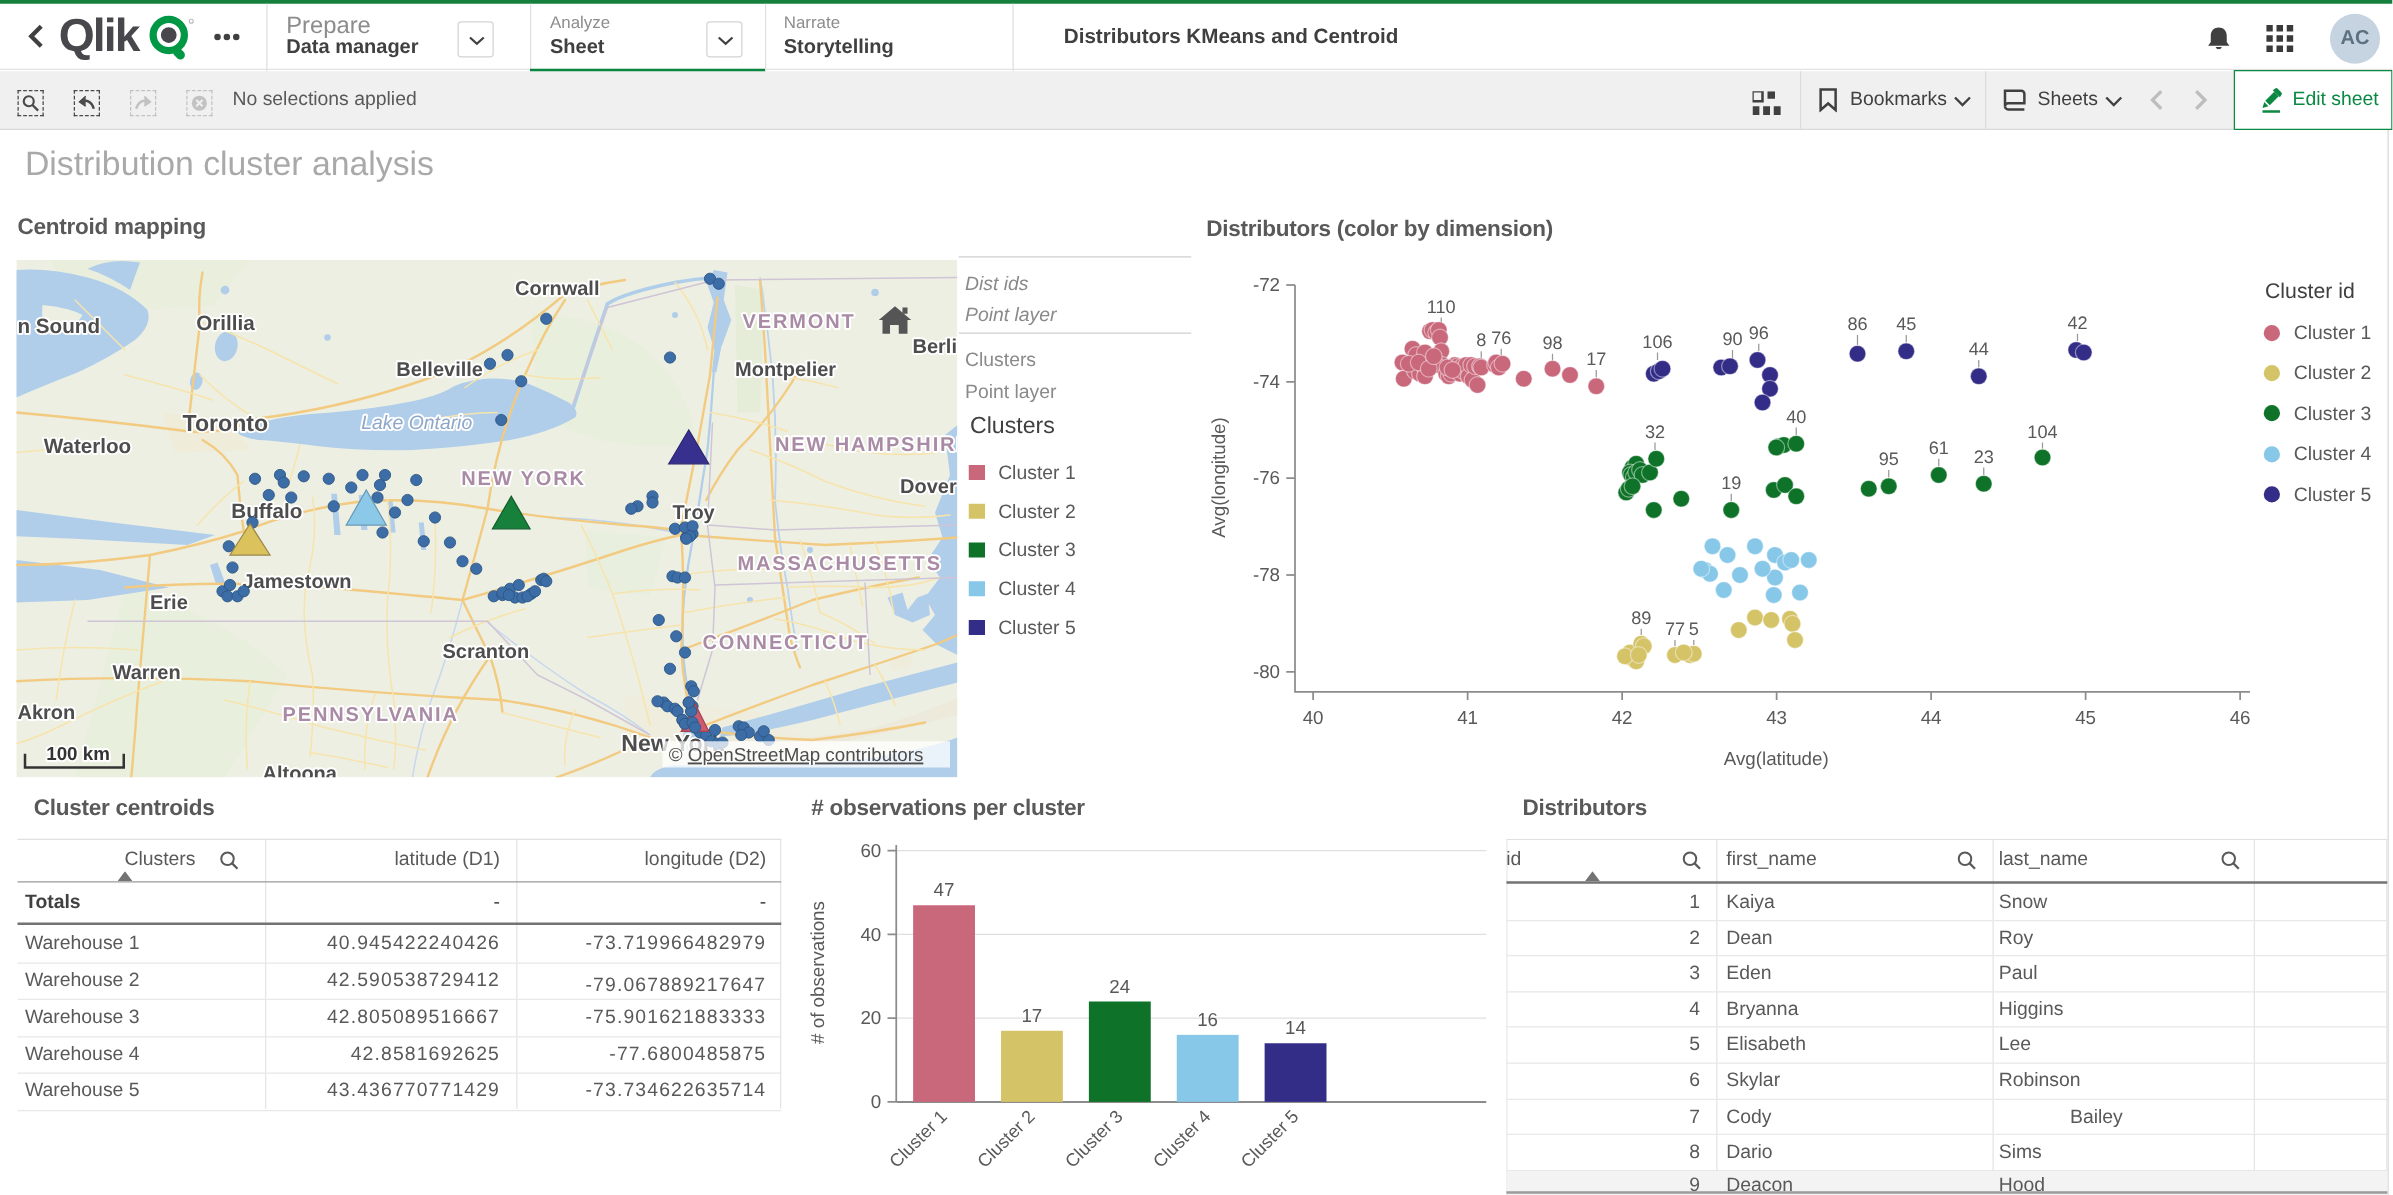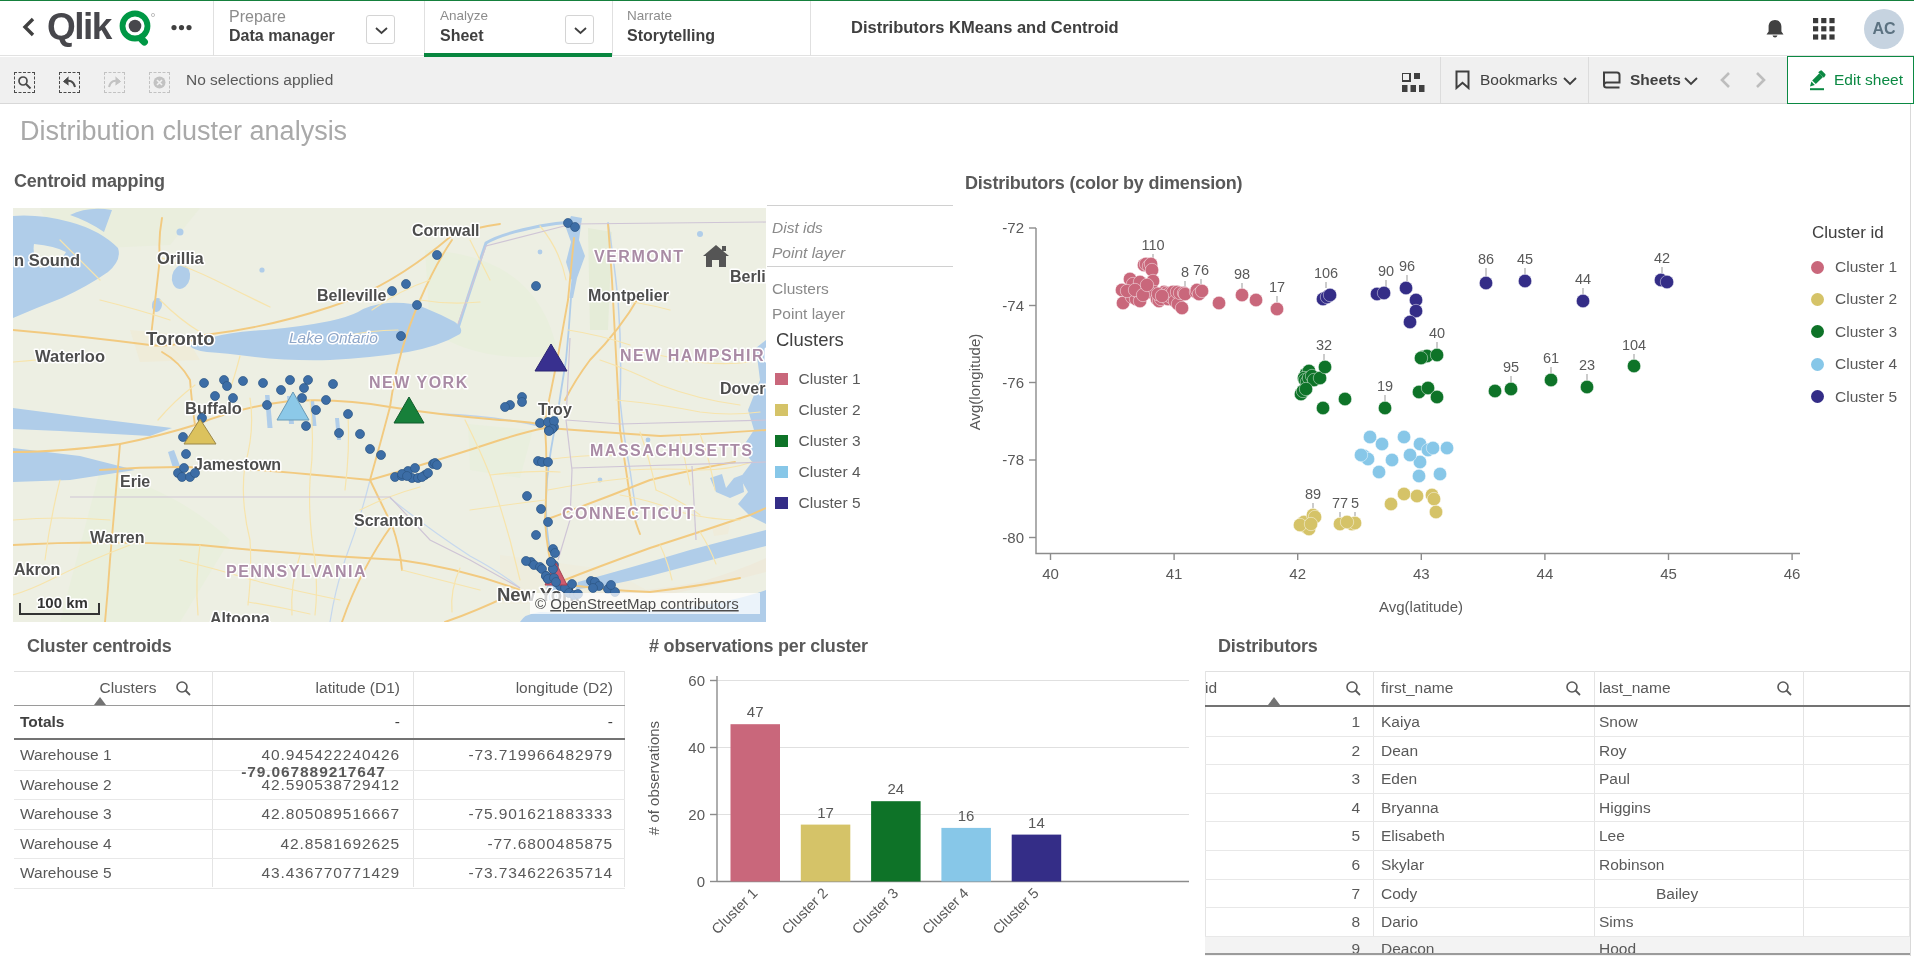--- a/index.html
+++ b/index.html
@@ -7,21 +7,21 @@
     font-family:"Liberation Sans", sans-serif; }
   #page { position:relative; width:1914px; height:956px; overflow:hidden; }
   .abs { position:absolute; }
   .panel-title { position:absolute; font-size:18px; font-weight:bold; color:#595959; letter-spacing:-0.2px; }
   .halo { paint-order:stroke; stroke:#ffffff; stroke-width:3px; stroke-linejoin:round; }
 </style>
 </head>
 <body>
 <div id="page">
 
-  <div class="abs" id="topbar" style="left:0;top:0;width:1914px;height:56px;background:#fff;border-top:1px solid #15803d;border-bottom:1px solid #e2e2e2;">
+  <div class="abs" id="topbar" style="left:0;top:0;width:1914px;height:56px;background:#fff;border-top:3px solid #15803d;border-bottom:1px solid #e2e2e2;">
 
     <svg class="abs" style="left:22px;top:16px;" width="14" height="20">
         <path d="M11 2 L3 10 L11 18" stroke="#404040" stroke-width="3.4" fill="none"></path>
       </svg>
 
     <div class="abs" style="left:47px;top:5px;font-size:37px;font-weight:bold;color:#47474c;letter-spacing:-1.5px;">Qlik</div>
 
     <svg class="abs" style="left:118px;top:9px;" width="38" height="38" viewBox="0 0 38 38">
       <circle cx="17" cy="16" r="12.5" fill="none" stroke="#009845" stroke-width="5.8"></circle>
       <circle cx="17" cy="16" r="6.3" fill="#47474c"></circle>
@@ -29,21 +29,21 @@
       <circle cx="35" cy="5" r="1.6" fill="none" stroke="#b9b9b9" stroke-width="0.9"></circle>
     </svg>
 
     <svg class="abs" style="left:170px;top:23px;" width="26" height="8">
         <circle cx="4" cy="3.6" r="2.6" fill="#404040"></circle>
         <circle cx="11.5" cy="3.6" r="2.6" fill="#404040"></circle>
         <circle cx="19" cy="3.6" r="2.6" fill="#404040"></circle>
       </svg>
     <div class="abs" style="left:213px;top:0;width:1px;height:55px;background:#e0e0e0;"></div>
 
-    <div class="abs" style="left:229px;top:7px;font-size:16px;color:#8c8c8c;">Prepare</div>
+    <div class="abs" style="left:229px;top:7px;font-size:19px;color:#8c8c8c;">Prepare</div>
     <div class="abs" style="left:229px;top:26px;font-size:16px;font-weight:bold;color:#404040;">Data manager</div>
     <div class="abs" style="left:366px;top:14px;width:29px;height:29px;border:1px solid #d4d4d4;border-radius:3px;background:#fff;">
       <svg style="position:absolute;left:8px;top:11px;" width="13" height="8">
           <path d="M1 1 L6.5 6 L12 1" stroke="#404040" stroke-width="1.8" fill="none"></path>
         </svg>
     </div>
     <div class="abs" style="left:424px;top:0;width:1px;height:55px;background:#e0e0e0;"></div>
 
     <div class="abs" style="left:440px;top:7px;font-size:13.5px;color:#8c8c8c;">Analyze</div>
     <div class="abs" style="left:440px;top:26px;font-size:16px;font-weight:bold;color:#404040;">Sheet</div>
@@ -122,21 +122,21 @@
       </svg>
     <div class="abs" style="left:1480px;top:14px;font-size:15.5px;color:#404040;">Bookmarks</div>
     <svg class="abs" style="left:1563px;top:20px;" width="14" height="9">
         <path d="M1 1 L7 7 L13 1" stroke="#404040" stroke-width="1.9" fill="none"></path>
       </svg>
     <div class="abs" style="left:1588px;top:0;width:1px;height:46px;background:#dcdcdc;"></div>
     <svg class="abs" style="left:1600px;top:14px;" width="21" height="18" viewBox="0 0 21 18">
         <path d="M4 1.5 H17 A2.5 2.5 0 0 1 19.5 4 V11.5 H6.5 A2.5 2.5 0 0 0 4 14 Z" fill="none" stroke="#404040" stroke-width="2"></path>
         <path d="M4 14 A2.5 2.5 0 0 0 6.5 16.5 H19.5" fill="none" stroke="#404040" stroke-width="2"></path>
       </svg>
-    <div class="abs" style="left:1630px;top:14px;font-size:15.5px;color:#404040;font-weight:bold;">Sheets</div>
+    <div class="abs" style="left:1630px;top:14px;font-size:15.5px;color:#404040;">Sheets</div>
     <svg class="abs" style="left:1684px;top:20px;" width="14" height="9">
         <path d="M1 1 L7 7 L13 1" stroke="#404040" stroke-width="1.9" fill="none"></path>
       </svg>
     <svg class="abs" style="left:1719px;top:14px;" width="12" height="18">
         <path d="M10 2 L3 9 L10 16" stroke="#bdbdbd" stroke-width="2.6" fill="none"></path>
       </svg>
     <svg class="abs" style="left:1755px;top:14px;" width="12" height="18">
         <path d="M2 2 L9 9 L2 16" stroke="#bdbdbd" stroke-width="2.6" fill="none"></path>
       </svg>
 
@@ -660,21 +660,21 @@
 <div class="abs" style="left:6px;top:42px;font-weight:bold;color:#404040;">Totals</div>
 <div class="abs" style="left:0;top:42px;width:386px;text-align:right;color:#404040;">-</div>
 <div class="abs" style="left:0;top:42px;width:599px;text-align:right;color:#404040;">-</div>
 <div class="abs" style="left:0;top:67px;width:611px;height:2px;background:#737373;"></div>
 <div class="abs" style="left:6px;top:75px;">Warehouse 1</div>
 <div class="abs" style="left:0;top:75px;width:386px;text-align:right;letter-spacing:0.9px;">40.945422240426</div>
 <div class="abs" style="left:0;top:75px;width:599px;text-align:right;letter-spacing:0.9px;">-73.719966482979</div>
 <div class="abs" style="left:0;top:99px;width:611px;height:1px;background:#e8e8e8;"></div>
 <div class="abs" style="left:6px;top:104.6px;">Warehouse 2</div>
 <div class="abs" style="left:0;top:104.6px;width:386px;text-align:right;letter-spacing:0.9px;">42.590538729412</div>
-<div class="abs" style="left:0;top:92px;width:599px;text-align:center;letter-spacing:0.9px;font-weight:bold;">-79.067889217647</div>
+<div class="abs" style="left:0;top:109px;width:599px;text-align:right;letter-spacing:0.9px;">-79.067889217647</div>
 <div class="abs" style="left:0;top:128px;width:611px;height:1px;background:#e8e8e8;"></div>
 <div class="abs" style="left:6px;top:134.2px;">Warehouse 3</div>
 <div class="abs" style="left:0;top:134.2px;width:386px;text-align:right;letter-spacing:0.9px;">42.805089516667</div>
 <div class="abs" style="left:0;top:134.2px;width:599px;text-align:right;letter-spacing:0.9px;">-75.901621883333</div>
 <div class="abs" style="left:0;top:158px;width:611px;height:1px;background:#e8e8e8;"></div>
 <div class="abs" style="left:6px;top:163.79999999999998px;">Warehouse 4</div>
 <div class="abs" style="left:0;top:163.79999999999998px;width:386px;text-align:right;letter-spacing:0.9px;">42.8581692625</div>
 <div class="abs" style="left:0;top:163.79999999999998px;width:599px;text-align:right;letter-spacing:0.9px;">-77.6800485875</div>
 <div class="abs" style="left:0;top:187px;width:611px;height:1px;background:#e8e8e8;"></div>
 <div class="abs" style="left:6px;top:193.39999999999998px;">Warehouse 5</div>

